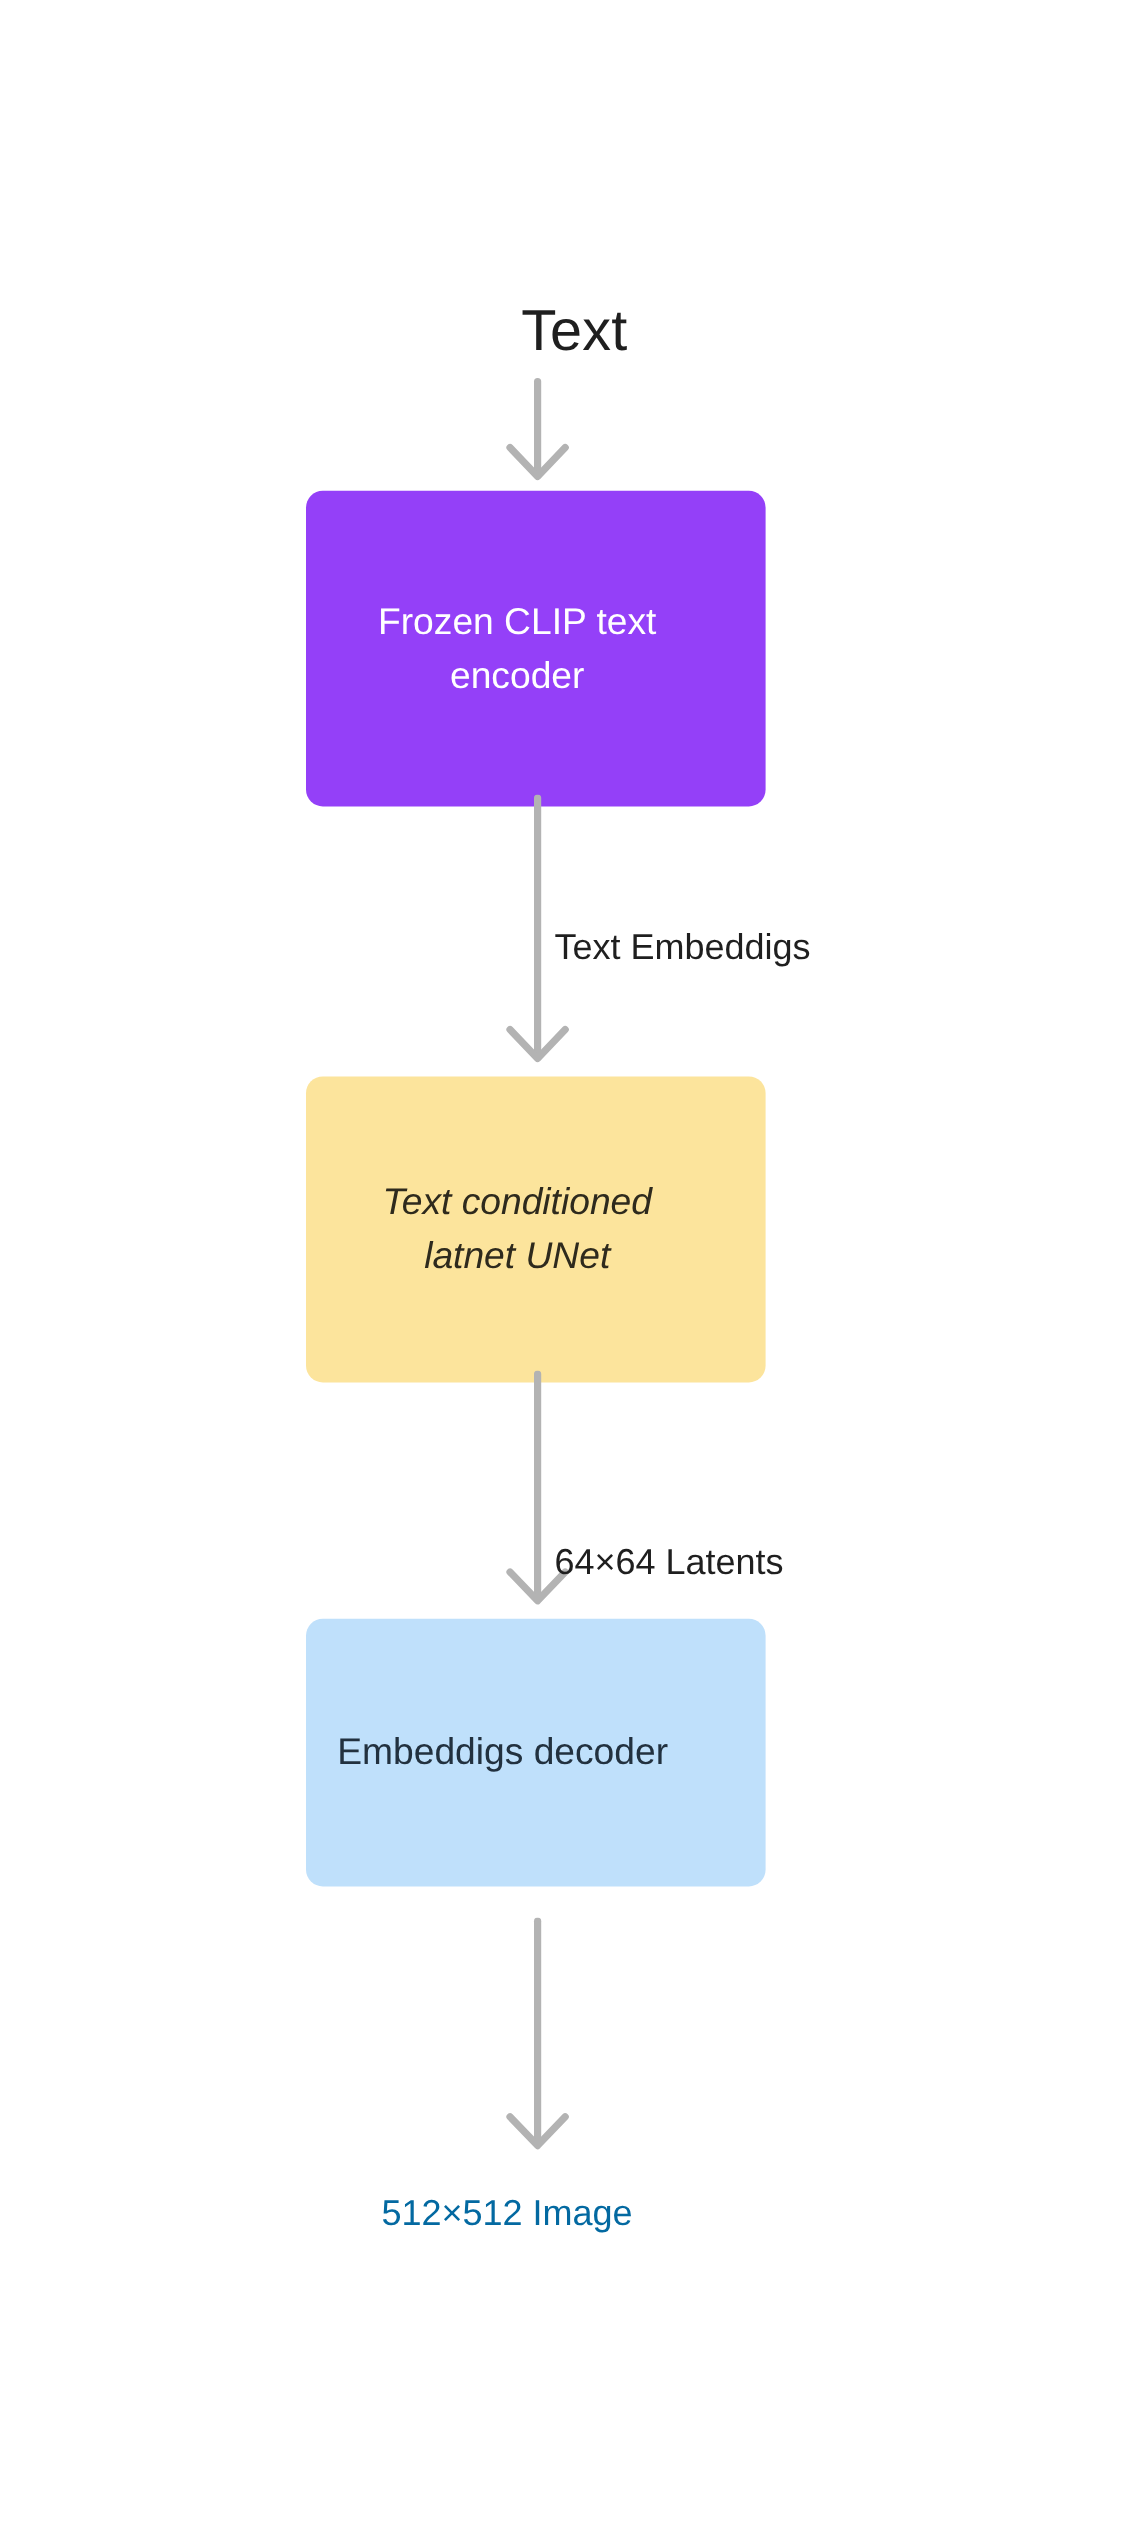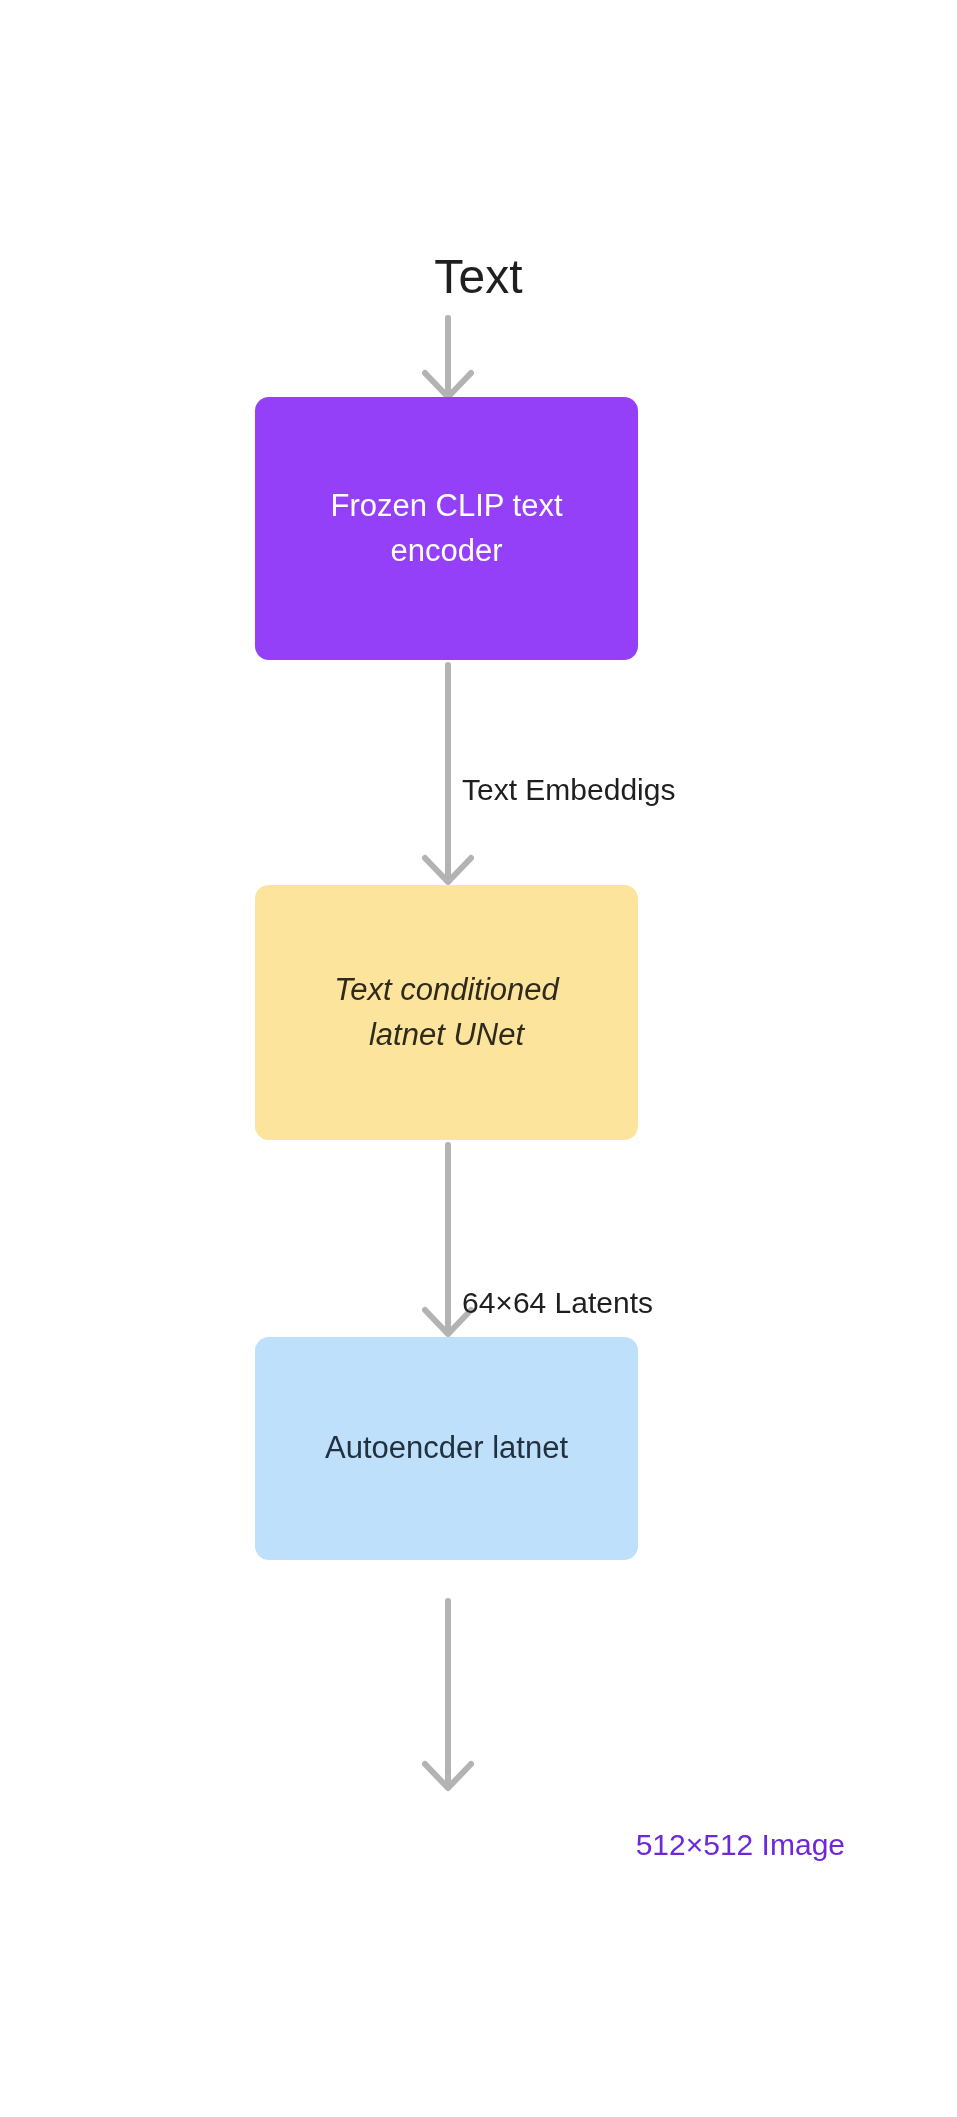--- a/index.html
+++ b/index.html
@@ -29,39 +29,39 @@
     color: #1f1f1f;
     font-size: 48px;
     line-height: 1.2;
     letter-spacing: 0.1px;
     white-space: nowrap;
   }
   .endlabel {
     position: absolute;
     left: 0;
     width: 845px;
-    text-align: right;
-    color: #6d28d9;
+    text-align: center;
+    color: #0369a1;
     font-size: 30px;
     line-height: 1.2;
     white-space: nowrap;
   }
 
   
   .node {
     position: absolute;
     left: 255px;
     width: 383px;
     border-radius: 14px;
     display: flex;
     align-items: center;
-    justify-content: center;
     text-align: center;
     box-sizing: border-box;
     padding: 0 26px;
+    margin-top: 12px;
   }
   .node .node-label {
     font-size: 31px;
     line-height: 1.42;
     display: block;
     max-width: 300px;
   }
 
   .node-encoder {
     top: 397px;
@@ -132,21 +132,21 @@
     <svg width="957" height="196" viewBox="0 0 957 196" xmlns="http://www.w3.org/2000/svg">
       <g stroke="#b3b3b3" stroke-width="6" fill="none" stroke-linecap="round" stroke-linejoin="round">
         <line x1="448" y1="3" x2="448" y2="190"></line>
         <polyline points="425,168 448,192 471,168"></polyline>
       </g>
     </svg>
   </div>
   <div class="edge-label" style="left:462px; top:1285px;">64×64 Latents</div>
 
   <div class="node node-decoder">
-    <span class="node-label">Autoencder latnet</span>
+    <span class="node-label">Embeddigs decoder</span>
   </div>
 
   <div class="arrow-wrap" style="left:0; top:1598px; width:957px; height:196px;">
     <svg width="957" height="196" viewBox="0 0 957 196" xmlns="http://www.w3.org/2000/svg">
       <g stroke="#b3b3b3" stroke-width="6" fill="none" stroke-linecap="round" stroke-linejoin="round">
         <line x1="448" y1="3" x2="448" y2="188"></line>
         <polyline points="425,166 448,190 471,166"></polyline>
       </g>
     </svg>
   </div>

